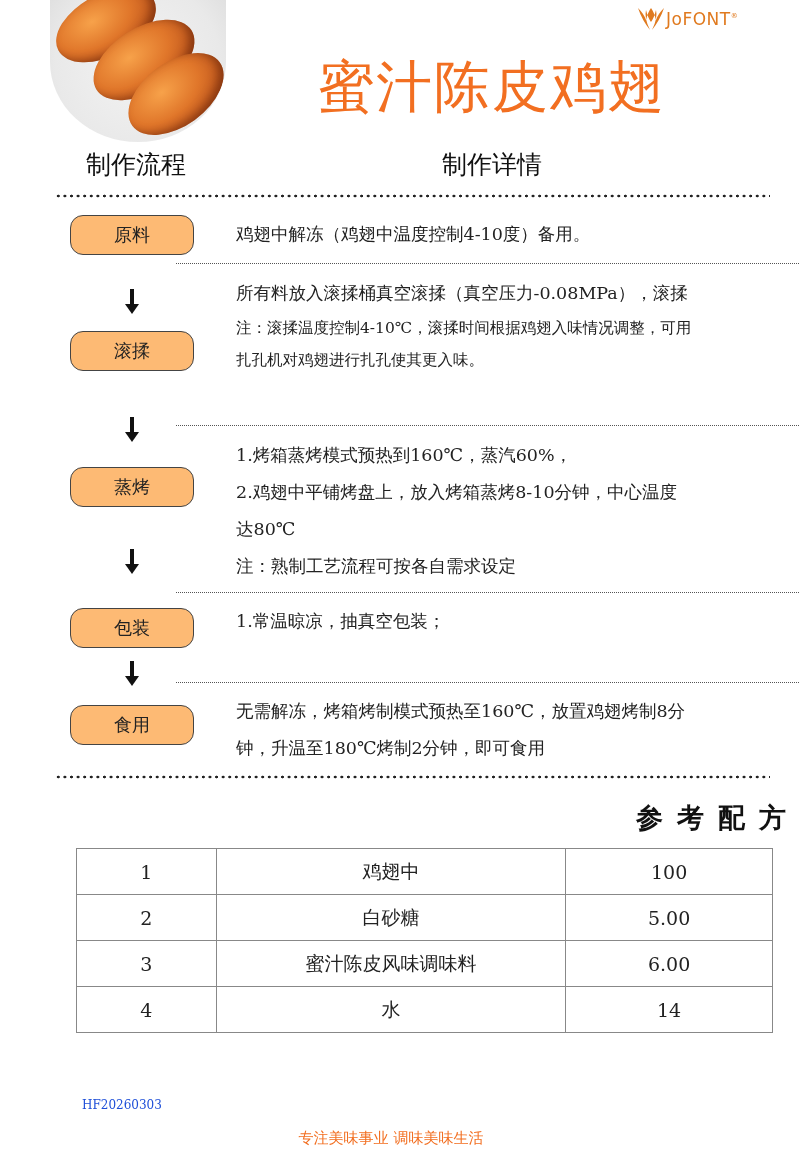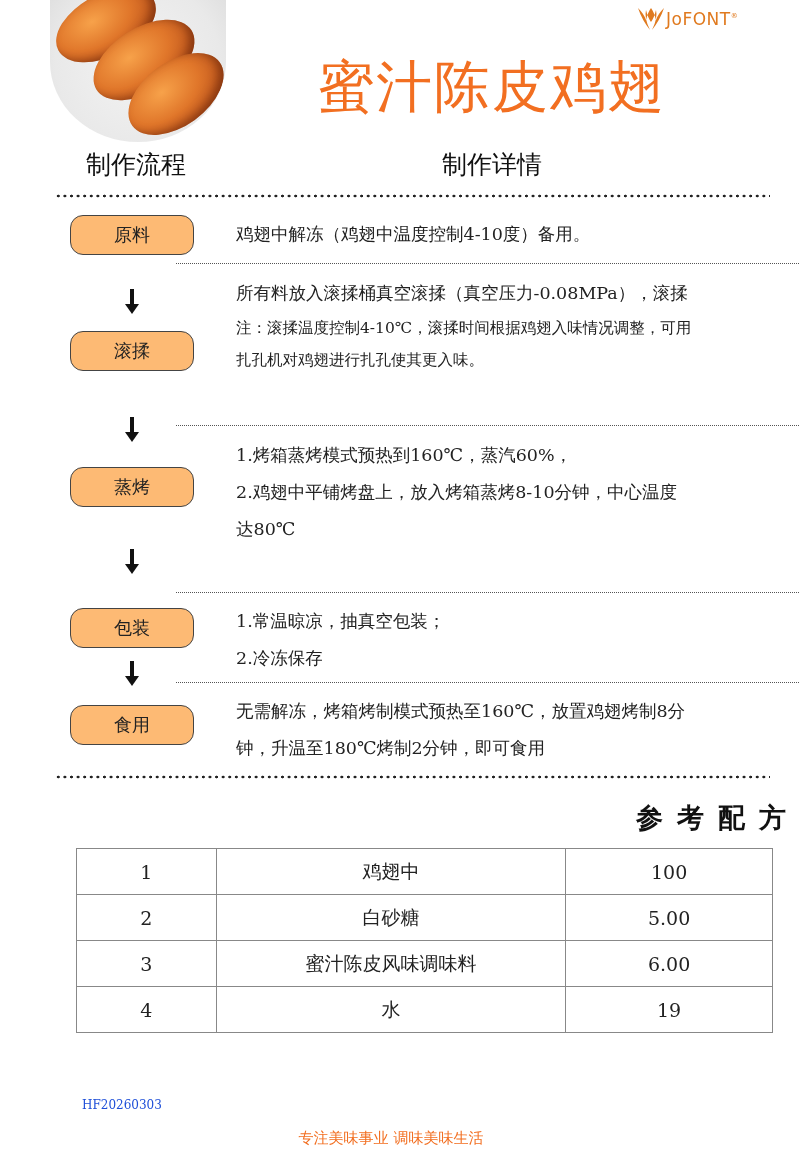--- a/index.html
+++ b/index.html
@@ -104,28 +104,28 @@
   <div class="note">扎孔机对鸡翅进行扎孔使其更入味。</div>
 </div>
 
 <div class="arrow" style="top:417px"></div>
 <div class="dotline-small" style="top:425px"></div>
 <div class="step-box" style="top:467px">蒸烤</div>
 <div class="detail" style="top:437px">
   <div>1.烤箱蒸烤模式预热到160℃，蒸汽60%，</div>
   <div>2.鸡翅中平铺烤盘上，放入烤箱蒸烤8-10分钟，中心温度</div>
   <div>达80℃</div>
+  <div>注：熟制工艺流程可按各自需求设定</div>
 </div>
 <div class="arrow" style="top:549px"></div>
 <div class="dotline-small" style="top:592px"></div>
 
 <div class="step-box" style="top:608px">包装</div>
 <div class="detail" style="top:603px">
   <div> 1.常温晾凉，抽真空包装；</div>
-  <div> 2.冷冻保存</div>
 </div>
 <div class="arrow" style="top:661px"></div>
 <div class="dotline-small" style="top:682px"></div>
 
 <div class="step-box" style="top:705px">食用</div>
 <div class="detail" style="top:693px">
   <div>无需解冻，烤箱烤制模式预热至160℃，放置鸡翅烤制8分</div>
   <div>钟，升温至180℃烤制2分钟，即可食用</div>
 </div>
 
@@ -151,19 +151,19 @@
     <td>5.00</td>
   </tr>
   <tr>
     <td>3</td>
     <td>蜜汁陈皮风味调味料</td>
     <td>6.00</td>
   </tr>
   <tr>
     <td>4</td>
     <td>水</td>
-    <td>19</td>
+    <td>14</td>
   </tr>
 </tbody>
   </table>
 
 <div class="code">HF20260303</div>
 <div class="slogan">专注美味事业  调味美味生活</div>
 
 </body></html>

